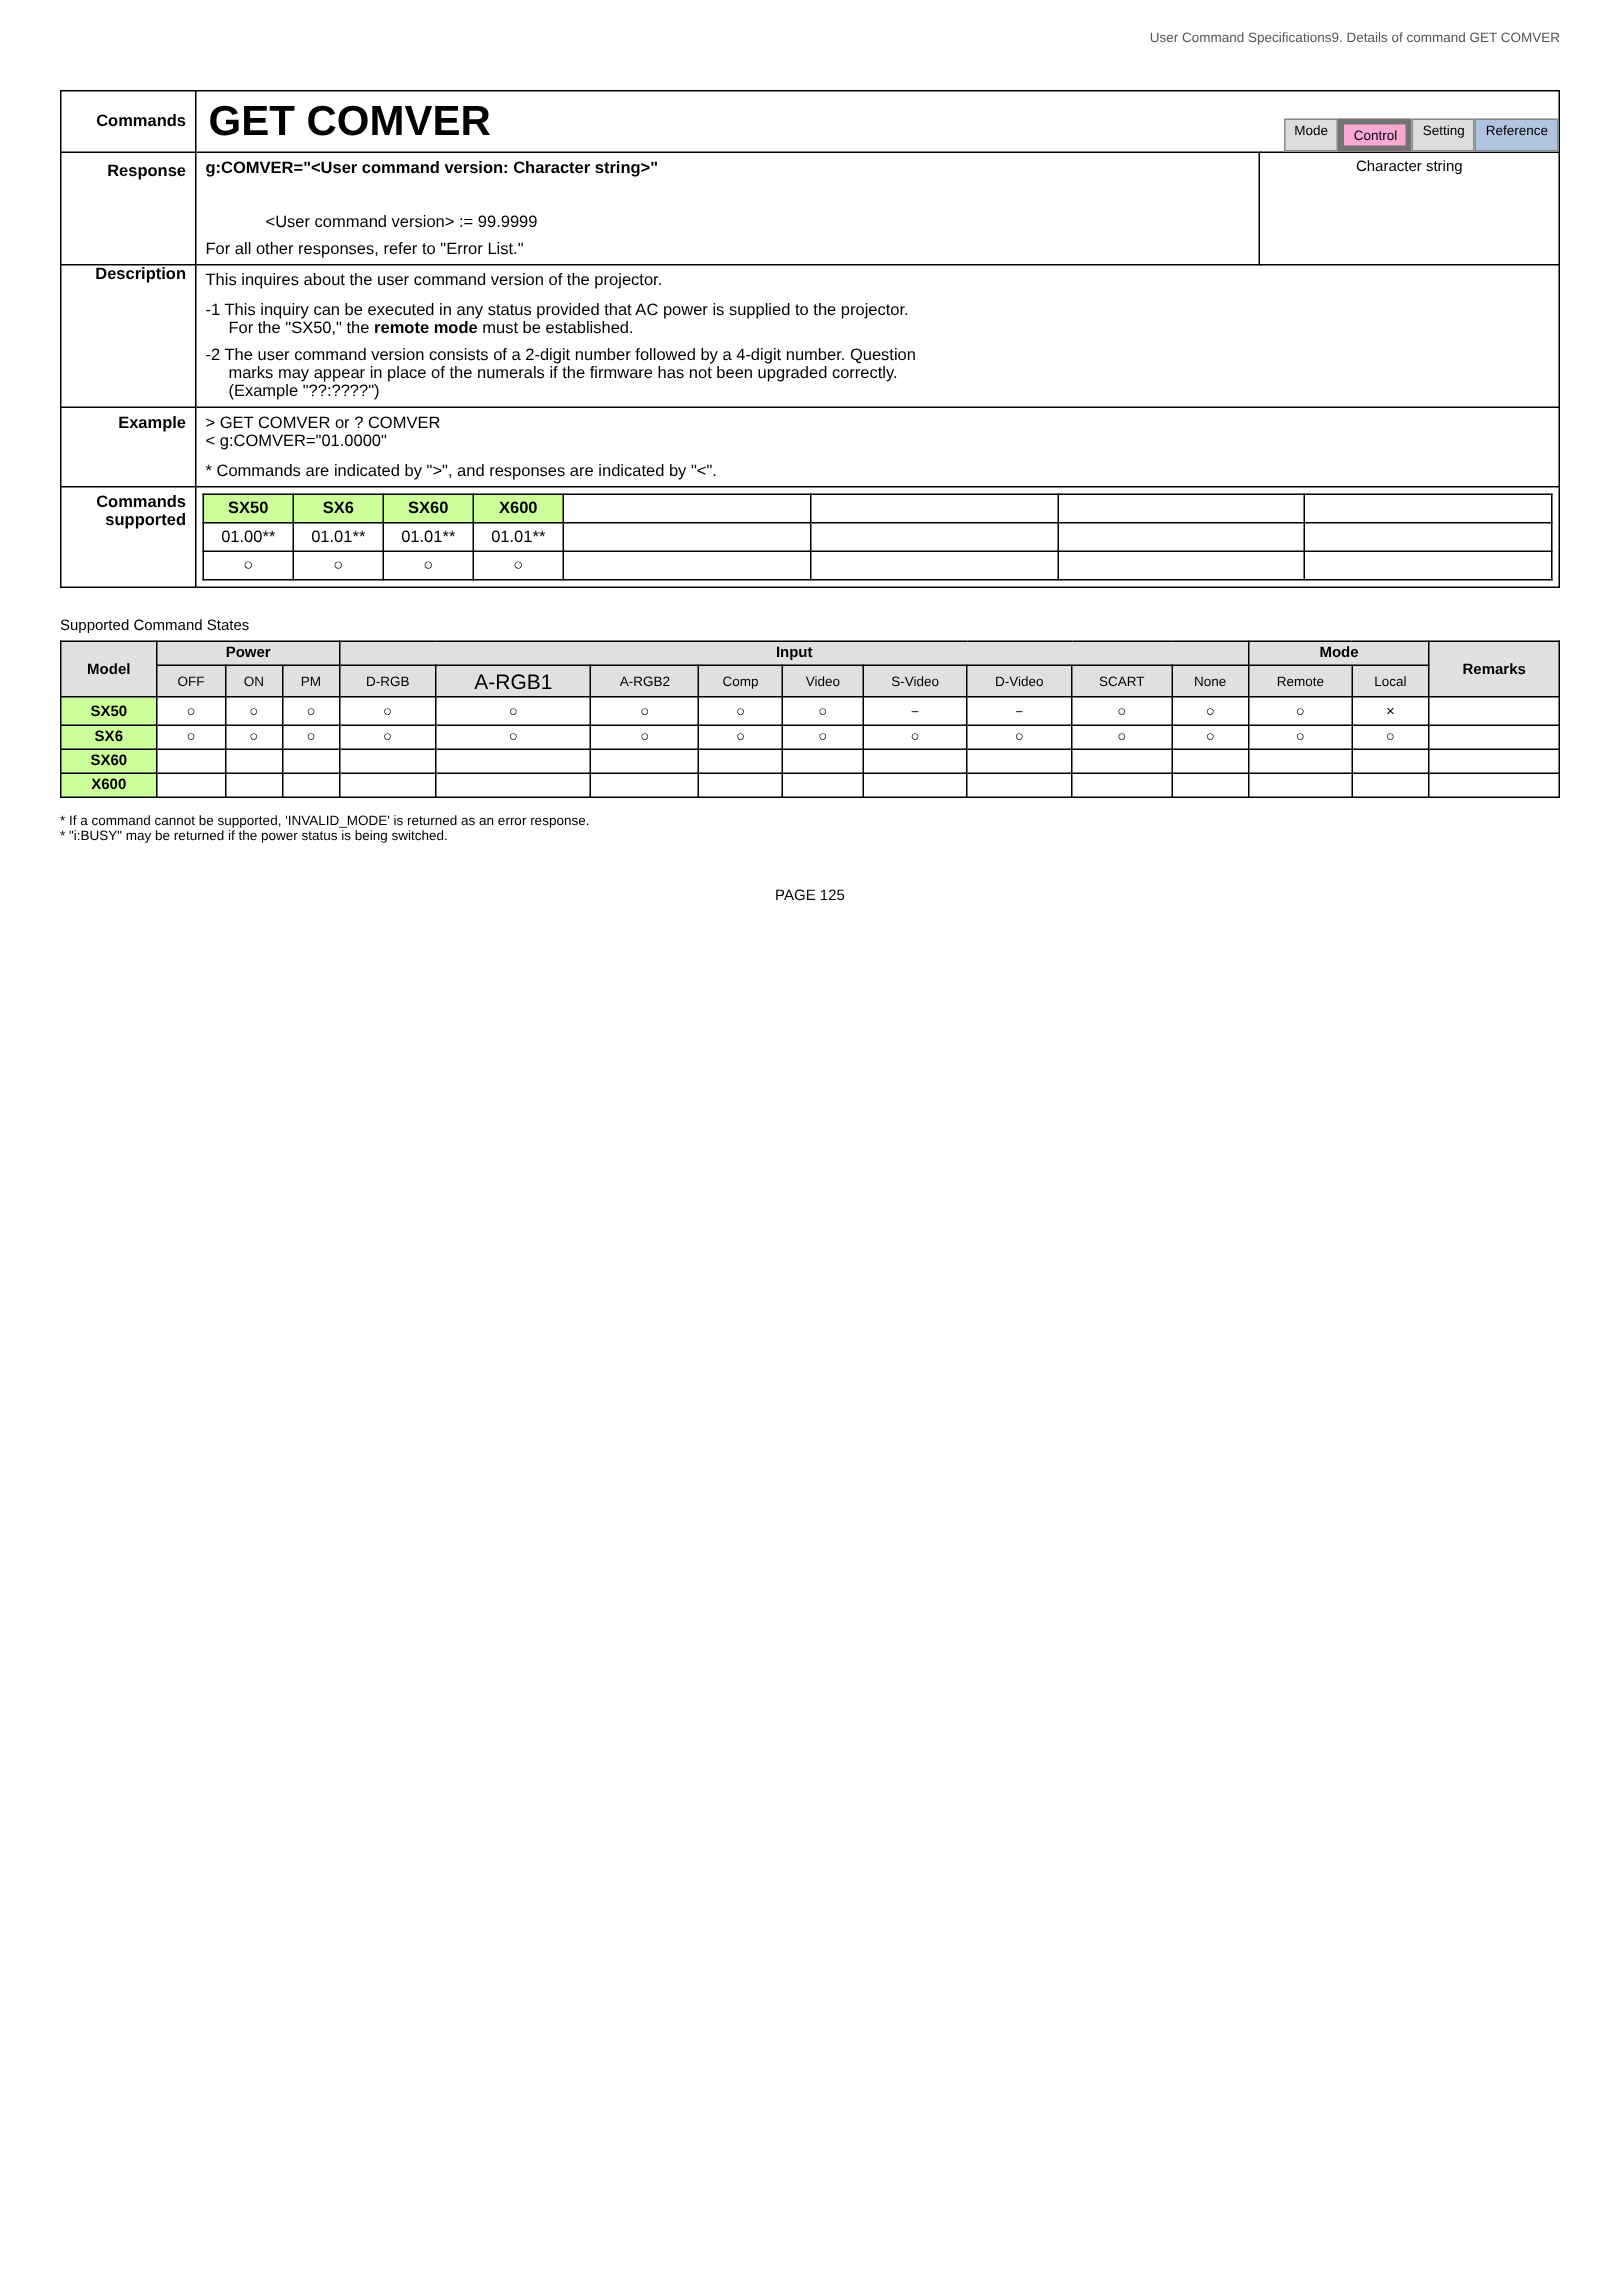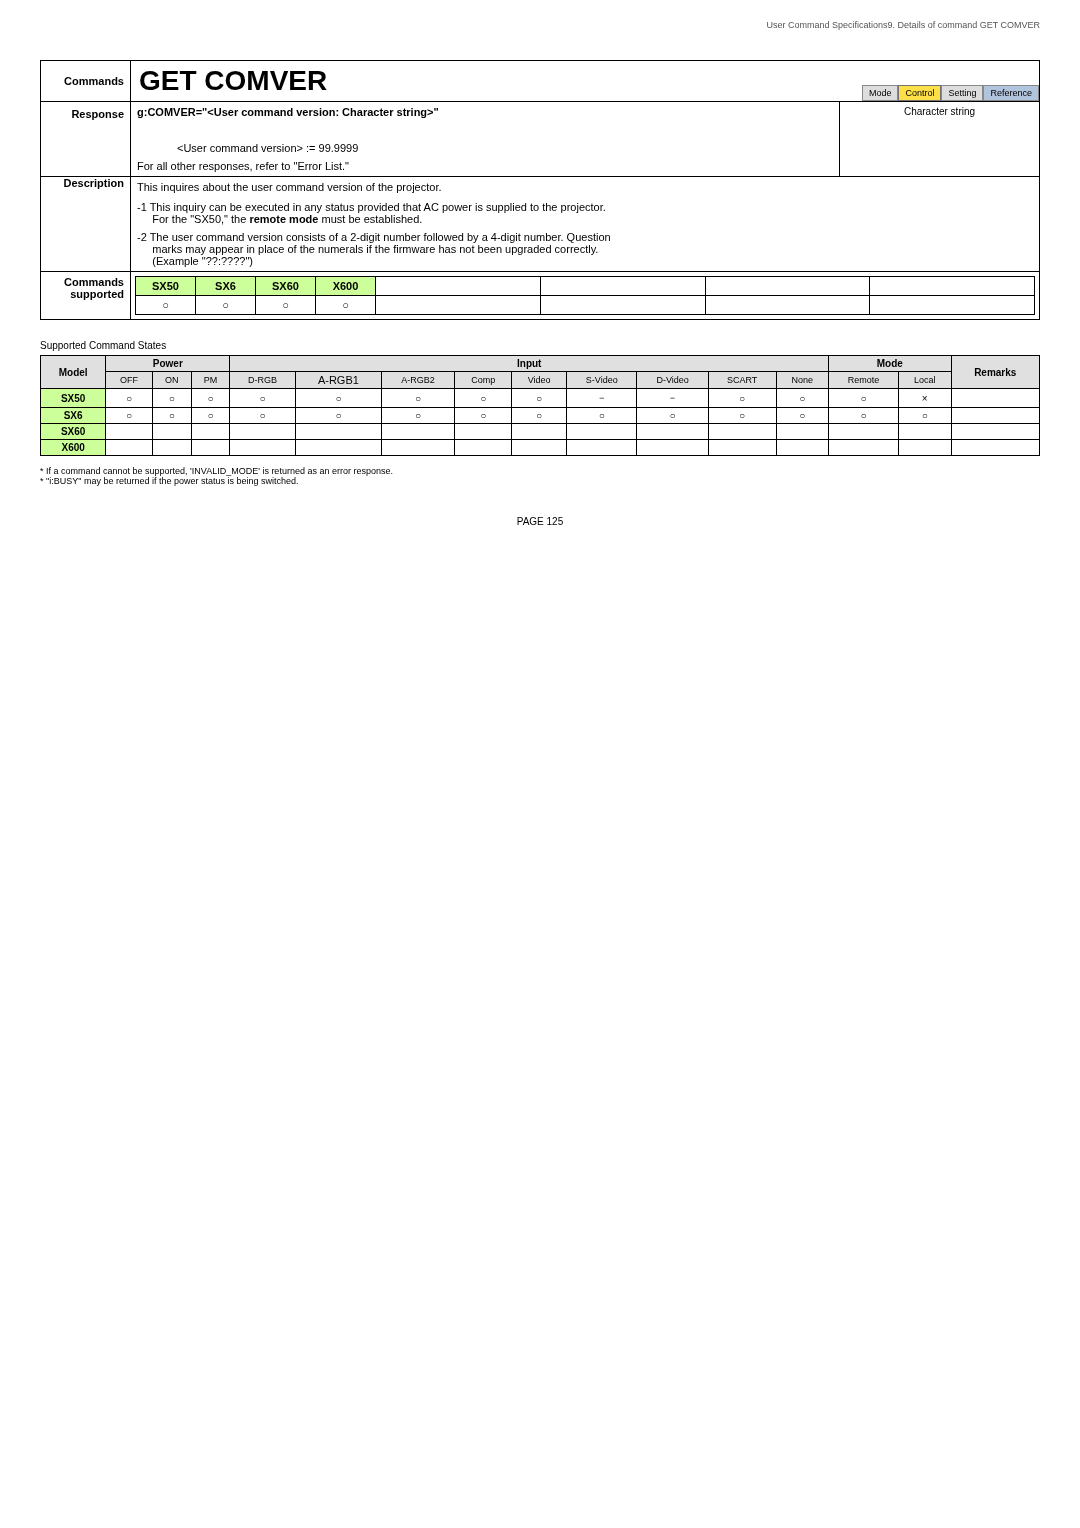--- a/index.html
+++ b/index.html
@@ -103,21 +103,21 @@
   <tbody>
       <tr>
     <td class="commands-label" style="border-right:1px solid #000; vertical-align:middle; font-size:11px; font-weight:bold; text-align:right;">Commands</td>
     <td colspan="2" style="vertical-align:middle; padding:4px 8px; border-right:none;">
       <span style="font-size:28px; font-weight:bold;">GET COMVER</span>
     </td>
     <td style="vertical-align:bottom; padding:0; width:200px; border-left:none;">
       <div style="display:flex; flex-direction:column; align-items:flex-end;">
         <div style="display:flex;">
           <div style="border:1px solid #888; padding:2px 6px; font-size:9px; min-width:34px; text-align:center; background:#ddd;">Mode</div>
-          <div style="border:1px solid #737373; padding:2px 6px; font-size:9px; min-width:40px; text-align:center; background:#fde047;">Control</div>
+          <div style="border:4px solid #737373; padding:2px 6px; font-size:9px; min-width:40px; text-align:center; background:#f9a8d4;">Control</div>
           <div style="border:1px solid #888; padding:2px 6px; font-size:9px; min-width:38px; text-align:center; background:#ddd;">Setting</div>
           <div style="border:1px solid #888; padding:2px 6px; font-size:9px; min-width:50px; text-align:center; background:#b0c4de;">Reference</div>
         </div>
       </div>
     </td>
   </tr>
 
 
 
   <tr>
@@ -141,37 +141,55 @@
         &nbsp;&nbsp;&nbsp;&nbsp;&nbsp;For the "SX50," the <strong>remote mode</strong> must be established.
       </div>
       <div>
         -2  The user command version consists of a 2-digit number followed by a 4-digit number. Question<br>
         &nbsp;&nbsp;&nbsp;&nbsp;&nbsp;marks may appear in place of the numerals if the firmware has not been upgraded correctly.<br>
         &nbsp;&nbsp;&nbsp;&nbsp;&nbsp;(Example "??:????")
       </div>
     </td>
   </tr>
 
+  <tr>
+    <td class="label-cell" style="vertical-align:top; padding-top:4px;">Example</td>
+    <td colspan="3" class="content-cell">
+      <div>&gt; GET COMVER or ? COMVER</div>
+      <div>&lt; g:COMVER="01.0000"</div>
+      <div style="margin-top:8px;">* Commands are indicated by "&gt;", and responses are indicated by "&lt;".</div>
+    </td>
+  </tr>
 
   <tr>
     <td class="label-cell" style="vertical-align:top; padding-top:4px; font-weight:bold;">Commands<br>supported</td>
     <td colspan="3" class="content-cell" style="padding:4px;">
       <table class="inner-table">
         <tbody>
               <tr>
           <td style="background:#ccff99; font-weight:bold; width:60px;">SX50</td>
           <td style="background:#ccff99; font-weight:bold; width:60px;">SX6</td>
           <td style="background:#ccff99; font-weight:bold; width:60px;">SX60</td>
           <td style="background:#ccff99; font-weight:bold; width:60px;">X600</td>
           <td></td>
           <td></td>
           <td></td>
           <td></td>
         </tr>
         <tr>
+          <td>01.00**</td>
+          <td>01.01**</td>
+          <td>01.01**</td>
+          <td>01.01**</td>
+          <td></td>
+          <td></td>
+          <td></td>
+          <td></td>
+        </tr>
+        <tr>
           <td>○</td>
           <td>○</td>
           <td>○</td>
           <td>○</td>
           <td></td>
           <td></td>
           <td></td>
           <td></td>
         </tr>
       </tbody>
@@ -193,21 +211,21 @@
       <td colspan="9" style="background:#e0e0e0; font-weight:bold; text-align:center;">Input</td>
       <td colspan="2" style="background:#e0e0e0; font-weight:bold; text-align:center;">Mode</td>
       <td rowspan="2" style="background:#e0e0e0; font-weight:bold;">Remarks</td>
     </tr>
 
     <tr>
       <td style="background:#e0e0e0; font-size:9px;">OFF</td>
       <td style="background:#e0e0e0; font-size:9px;">ON</td>
       <td style="background:#e0e0e0; font-size:9px;">PM</td>
       <td style="background:#e0e0e0; font-size:9px;">D-RGB</td>
-      <td style="background:#e0e0e0; font-size:11px;">A-RGB1</td>
+      <td style="background:#e0e0e0; font-size:14px;">A-RGB1</td>
       <td style="background:#e0e0e0; font-size:9px;">A-RGB2</td>
       <td style="background:#e0e0e0; font-size:9px;">Comp</td>
       <td style="background:#e0e0e0; font-size:9px;">Video</td>
       <td style="background:#e0e0e0; font-size:9px;">S-Video</td>
       <td style="background:#e0e0e0; font-size:9px;">D-Video</td>
       <td style="background:#e0e0e0; font-size:9px;">SCART</td>
       <td style="background:#e0e0e0; font-size:9px;">None</td>
       <td style="background:#e0e0e0; font-size:9px;">Remote</td>
       <td style="background:#e0e0e0; font-size:9px;">Local</td>
     </tr>

